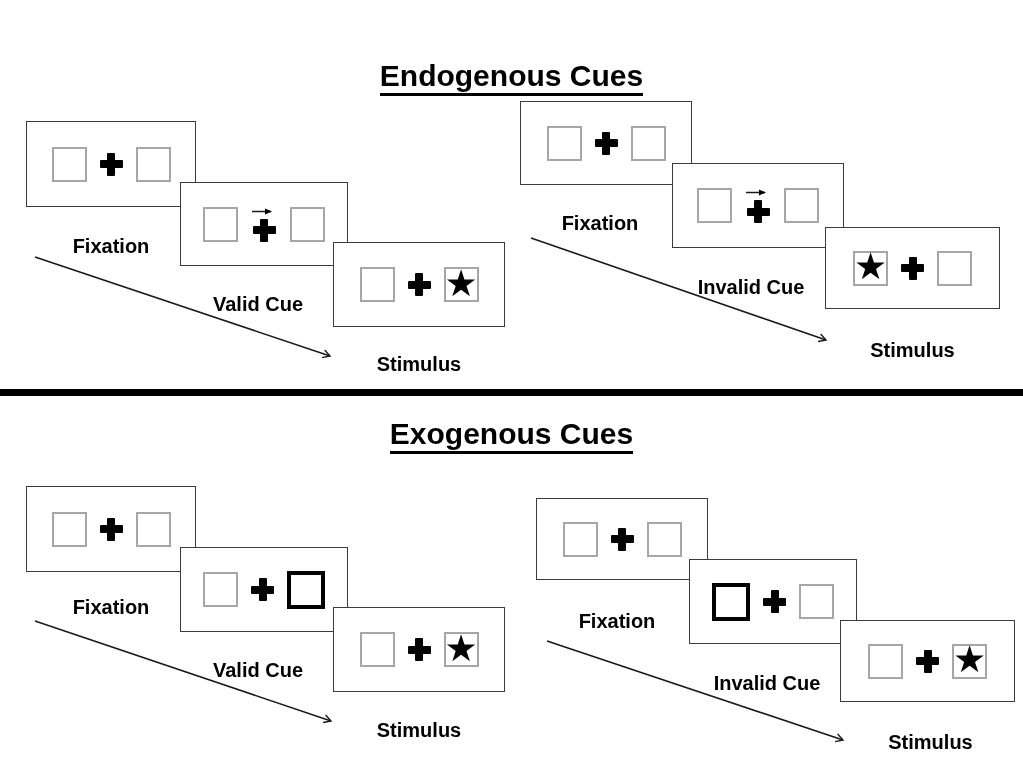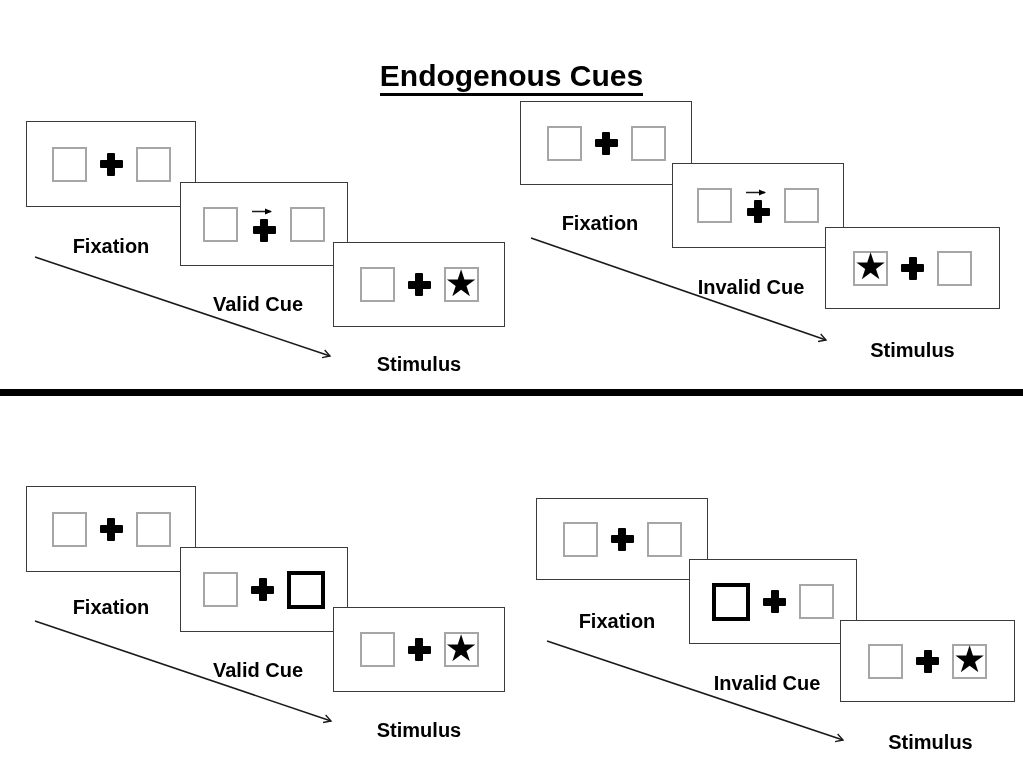--- a/index.html
+++ b/index.html
@@ -112,20 +112,23 @@
     <div class="box"></div>
   </div>
   <div class="plabel" style="left:825px;top:321px;width:175px;">Stimulus</div>
 
   <svg class="tarrow" style="left:526px;top:233px;" width="310" height="115">
     <line x1="5" y1="5" x2="300" y2="107" stroke="#1a1a1a" stroke-width="1.6" marker-end="url(#ah-open)"></line>
   </svg>
 
   <div class="divider"></div>
 
+  <div class="title" style="top:417px;">
+    <span class="u">Exogenous Cues</span>
+  </div>
 
   <div class="panel" style="left:26px;top:486px;width:170px;height:86px;z-index:1;">
     <div class="box"></div>
     <div class="cross"></div>
     <div class="box"></div>
   </div>
   <div class="plabel" style="left:26px;top:578px;width:170px;">Fixation</div>
 
   <div class="panel" style="left:180px;top:547px;width:168px;height:85px;z-index:2;">
     <div class="box"></div>

